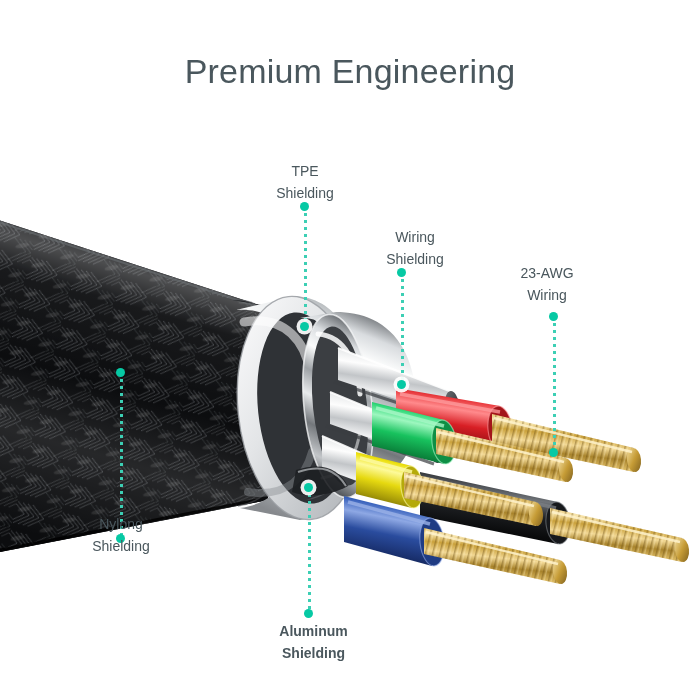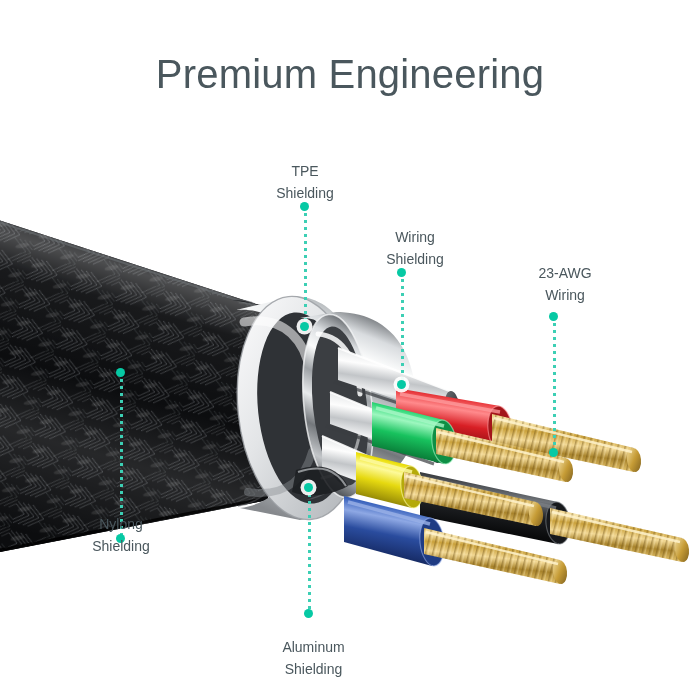--- a/index.html
+++ b/index.html
@@ -25,21 +25,21 @@
     height: 700px;
   }
 
   
   .title {
     position: absolute;
     left: 0;
     top: 52px;
     width: 700px;
     text-align: center;
-    font-size: 40px;
+    font-size: 34px;
     font-weight: 400;
     letter-spacing: 0.2px;
     color: #4a575d;
     white-space: nowrap;
   }
 
   
   .label {
     position: absolute;
     text-align: center;
@@ -375,37 +375,37 @@
   <div class="dot halo" style="left:300px; top:322px;"></div>
 
   <div class="label" style="left:350px; top:226px; width:130px;">
     <span class="ln">Wiring</span>
     <span class="ln">Shielding</span>
   </div>
   <div class="leader" style="left:401px; top:272px; height:112px;"></div>
   <div class="dot" style="left:397px; top:268px;"></div>
   <div class="dot halo" style="left:397px; top:380px;"></div>
 
-  <div class="label" style="left:500px; top:262px; width:130px;">
+  <div class="label" style="left:482px; top:262px; width:130px;">
     <span class="ln">23-AWG</span>
     <span class="ln">Wiring</span>
   </div>
   <div class="leader" style="left:553px; top:316px; height:136px;"></div>
   <div class="dot" style="left:549px; top:312px;"></div>
   <div class="dot" style="left:549px; top:448px;"></div>
 
   <div class="leader" style="left:120px; top:372px; height:166px;"></div>
   <div class="dot" style="left:116px; top:368px;"></div>
   <div class="dot" style="left:116px; top:534px;"></div>
   <div class="label" style="left:56px; top:513px; width:130px;">
     <span class="ln">Nylong</span>
     <span class="ln">Shielding</span>
   </div>
 
   <div class="leader" style="left:308px; top:487px; height:126px;"></div>
   <div class="dot halo" style="left:304px; top:483px;"></div>
   <div class="dot" style="left:304px; top:609px;"></div>
-  <div class="label" style="left:246px; top:636px; width:135px;">
+  <div class="label" style="left:246px; top:620px; width:135px;font-weight:bold;">
     <span class="ln">Aluminum</span>
     <span class="ln">Shielding</span>
   </div>
 
 </div>
 
 </body></html>

